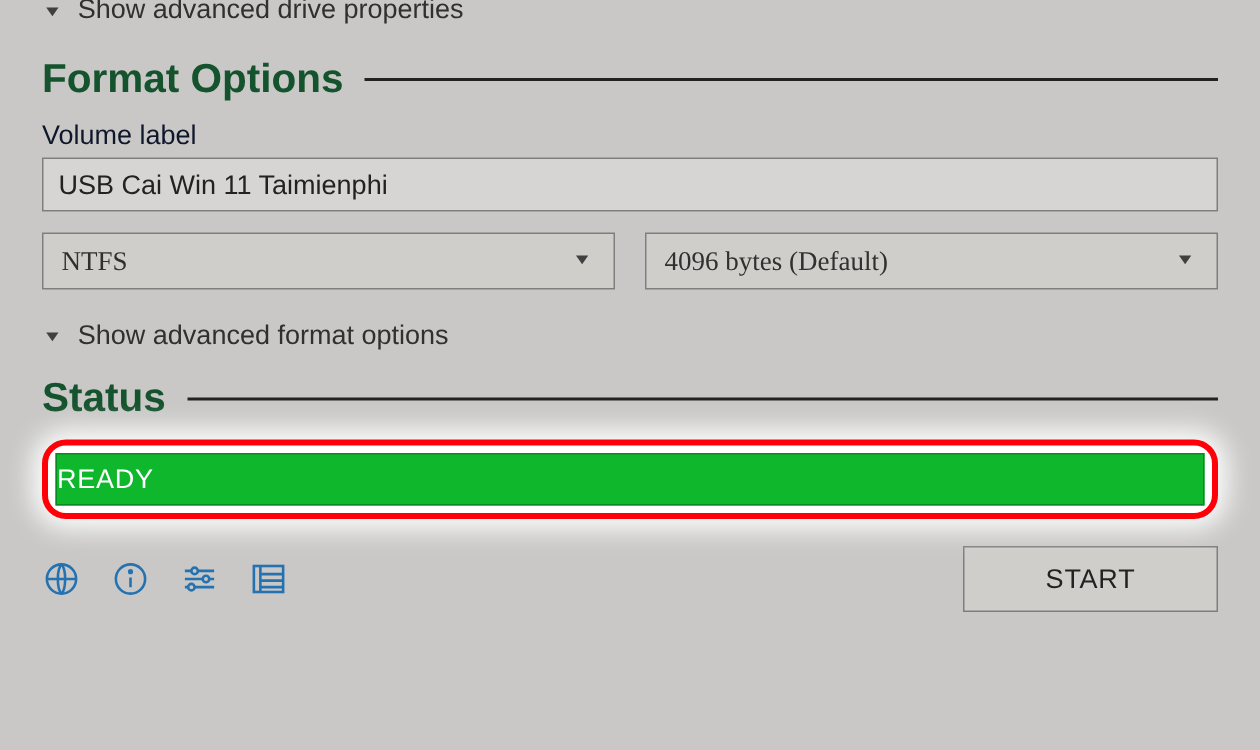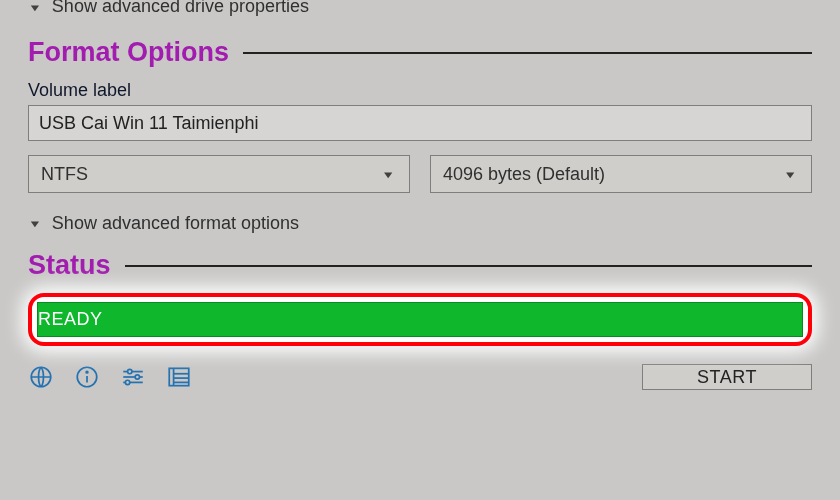--- a/index.html
+++ b/index.html
@@ -31,21 +31,21 @@
   .section-header {
     display: flex;
     align-items: center;
     gap: 14px;
     margin-top: 14px;
     margin-bottom: 12px;
   }
   .section-header h2 {
     font-size: 27px;
     font-weight: 700;
-    color: #a21caf;
+    color: #14532d;
     white-space: nowrap;
   }
   .section-header .rule {
     flex: 1;
     height: 2px;
     background: #222;
   }
   .field-label {
     font-size: 18px;
     color: #0f172a;
@@ -71,20 +71,21 @@
     position: relative;
     width: 100%;
     height: 38px;
     background: #cfceca;
     border: 1.5px solid #7e7e7e;
     display: flex;
     align-items: center;
     padding: 0 12px;
     font-size: 18px;
     cursor: pointer;
+    font-family: Liberation Serif, serif;
   }
   .select .caret {
     position: absolute;
     right: 14px;
     top: 50%;
     transform: translateY(-50%) scaleY(0.7);
     font-size: 14px;
     color: #404040;
   }
   .status-section { margin-top: 10px; justify-content: space-between; }
@@ -119,21 +120,21 @@
     gap: 20px;
     font-size: 24px;
     color: #2572b1;
     align-items: center;
   }
   .icon-btn { cursor: pointer; display:inline-flex; }
   .icon-btn svg { width: 26px; height: 26px; stroke: #2572b1; fill: none; stroke-width: 1.6; }
   .footer-buttons { display: flex; gap: 12px; }
   .btn {
     width: 170px;
-    height: 26px;
+    height: 44px;
     background: #cfceca;
     border: 1.5px solid #7e7e7e;
     font-size: 18px;
     color: #222;
     font-family: inherit;
     cursor: pointer;
     letter-spacing: 0.5px;
   }
 </style>
 </head>

